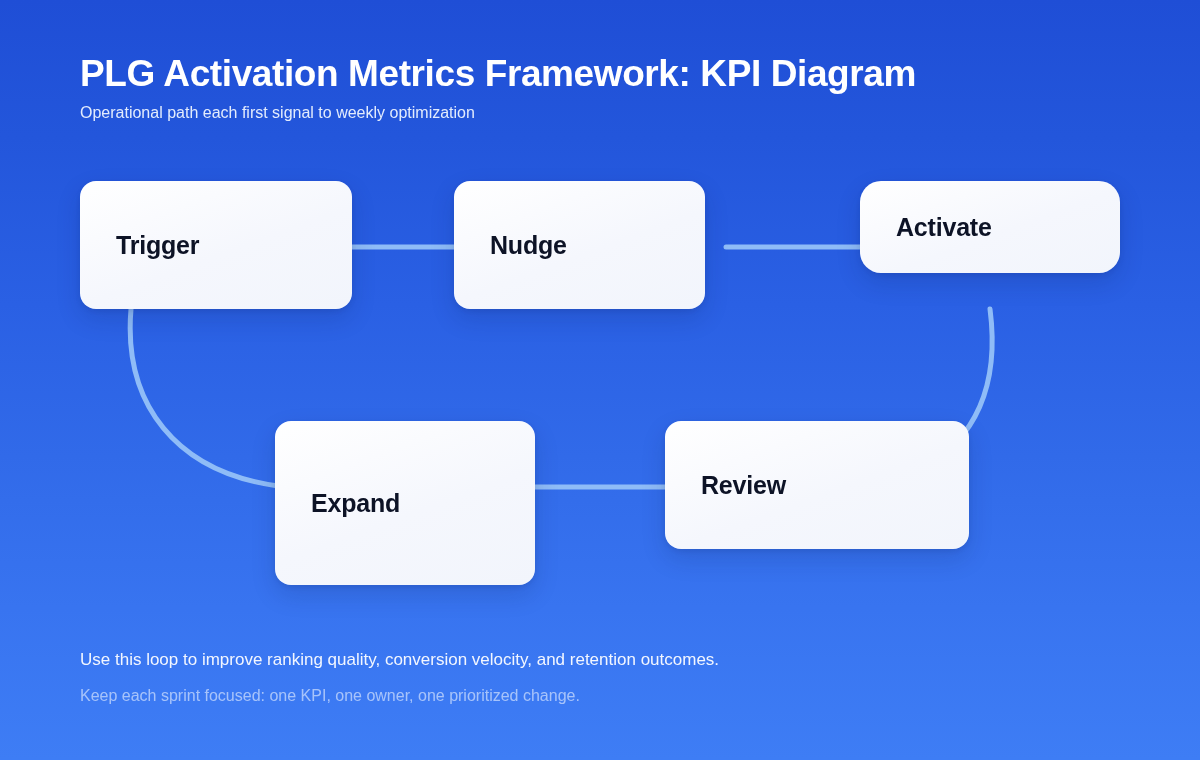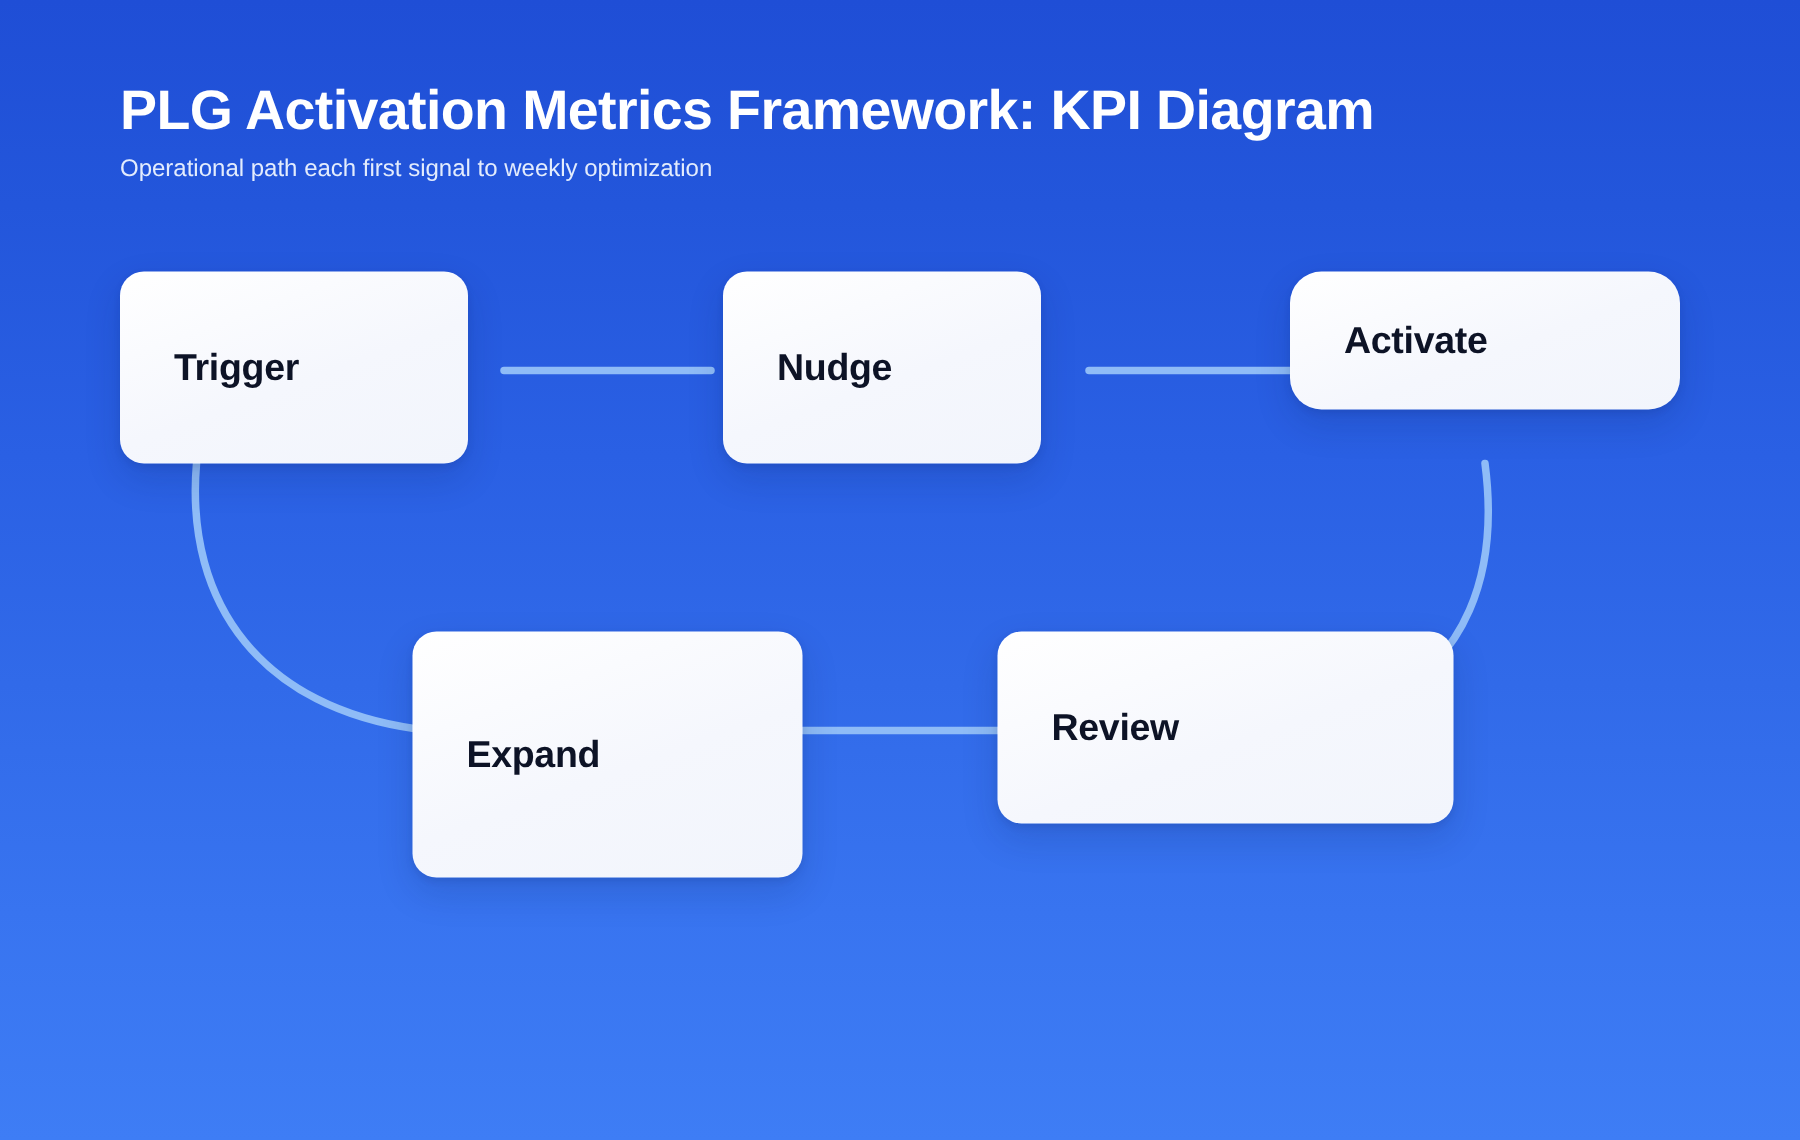--- a/index.html
+++ b/index.html
@@ -86,22 +86,22 @@
   }
   .node-label {
     font-size: 25px;
     line-height: 30px;
     font-weight: 700;
     letter-spacing: -0.2px;
     color: #0d1326;
     white-space: nowrap;
   }
 
-  #node-trigger  { left: 80px;  top: 181px; width: 232px; height: 128px; }
-  #node-nudge    { left: 482px; top: 181px; width: 212px; height: 128px; }
+  #node-trigger  { left: 80px;  top: 181px; width: 272px; height: 128px; }
+  #node-nudge    { left: 454px; top: 181px; width: 251px; height: 128px; }
   #node-activate { left: 860px; top: 181px; width: 260px; height: 92px; border-radius: 21px; }
   #node-expand   { left: 275px; top: 421px; width: 260px; height: 164px; }
   #node-review   { left: 665px; top: 421px; width: 304px; height: 128px; }
 
   
   #footer {
     position: absolute;
     left: 80px;
     top: 648px;
     width: 1040px;
@@ -164,14 +164,18 @@
     <div class="node" id="node-expand">
       <span class="node-label">Expand</span>
     </div>
 
     <div class="node" id="node-review">
       <span class="node-label">Review</span>
     </div>
 
   </div>
 
+  <div id="footer">
+    <p id="footer-primary">Use this loop to improve ranking quality, conversion velocity, and retention outcomes.</p>
+    <p id="footer-secondary">Keep each sprint focused: one KPI, one owner, one prioritized change.</p>
+  </div>
 
 </div>
 
 </body></html>

